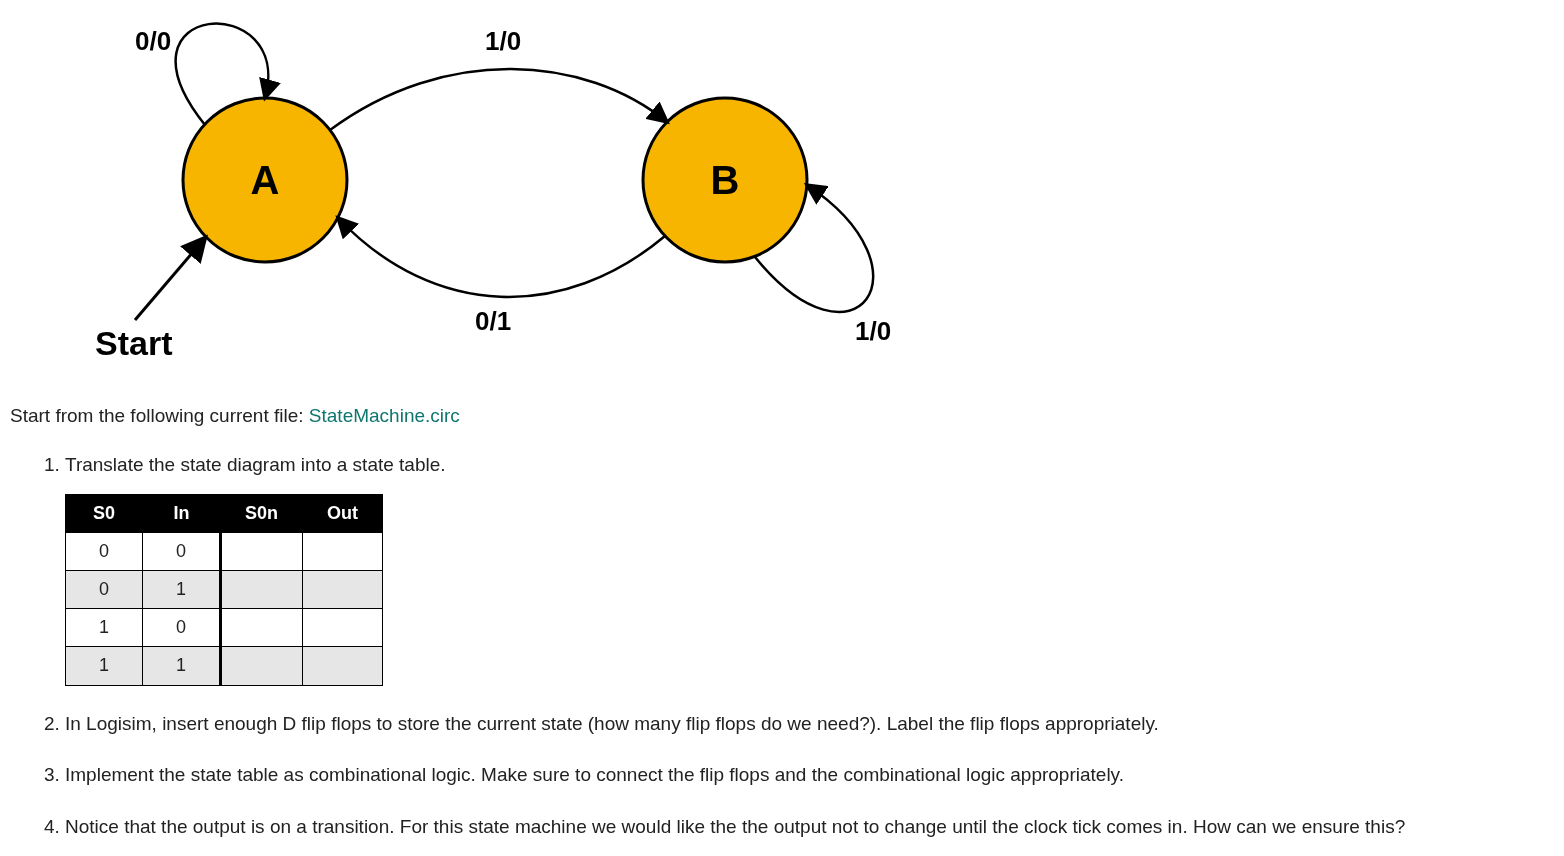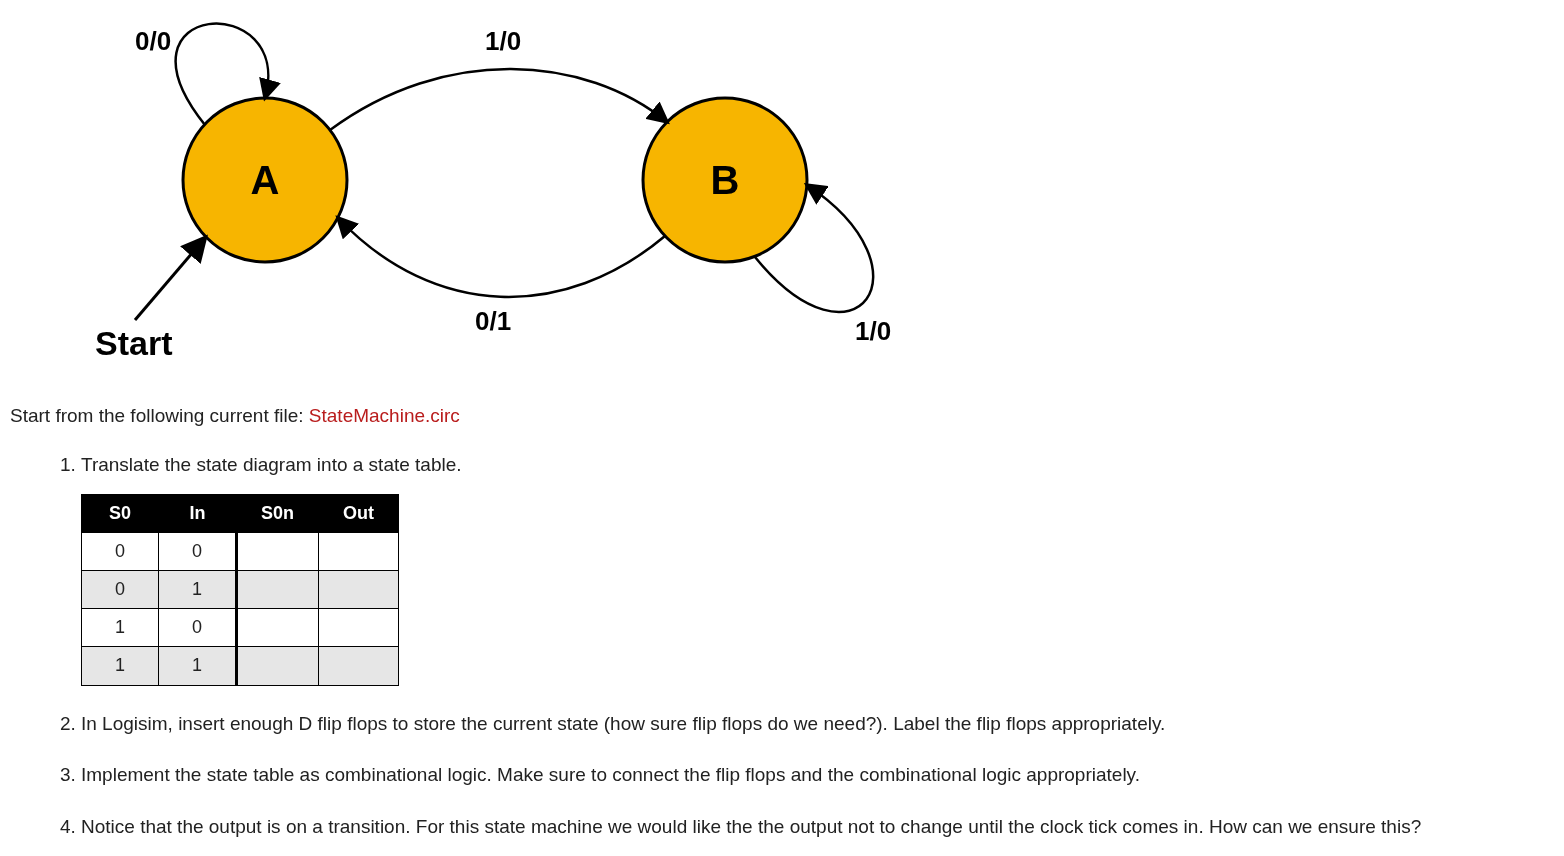--- a/index.html
+++ b/index.html
@@ -16,26 +16,26 @@
   }
   .diagram-wrap {
     margin-left: 55px;
     margin-top: 10px;
   }
   .intro {
     margin-top: 30px;
     margin-bottom: 25px;
   }
   a.link {
-    color: #b91c1c;
+    color: #0f766e;
     text-decoration: none;
     margin-top: 17px;
   }
   ol.steps {
-    margin: 16px;
+    margin: 0;
     padding-left: 55px;
   }
   ol.steps > li {
     margin-bottom: 25px;
     line-height: 1.4;
   }
   table.state-table {
     border-collapse: collapse;
     margin-top: 15px;
     margin-left: 0;
@@ -137,18 +137,18 @@
           </tr>
           <tr class="alt">
             <td>1</td>
             <td>1</td>
             <td class="sep-left"></td>
             <td></td>
           </tr>
         </tbody>
       </table>
     </li>
-    <li>In Logisim, insert enough D flip flops to store the current state (how sure flip flops do we need?). Label the flip flops appropriately.</li>
+    <li>In Logisim, insert enough D flip flops to store the current state (how many flip flops do we need?). Label the flip flops appropriately.</li>
     <li>Implement the state table as combinational logic. Make sure to connect the flip flops and the combinational logic appropriately.</li>
     <li>Notice that the output is on a transition. For this state machine we would like the the output not to change until the clock tick comes in. How can we ensure this?</li>
   </ol>
 
 </div>
 
 </body></html>

